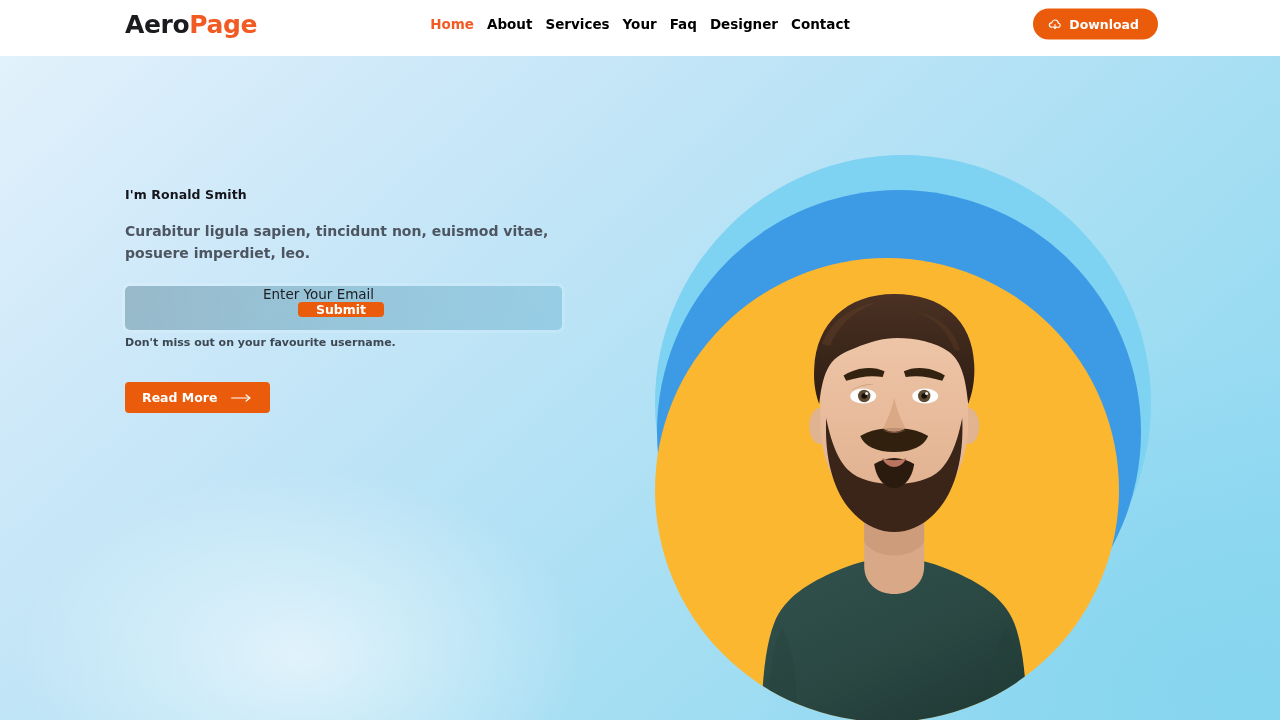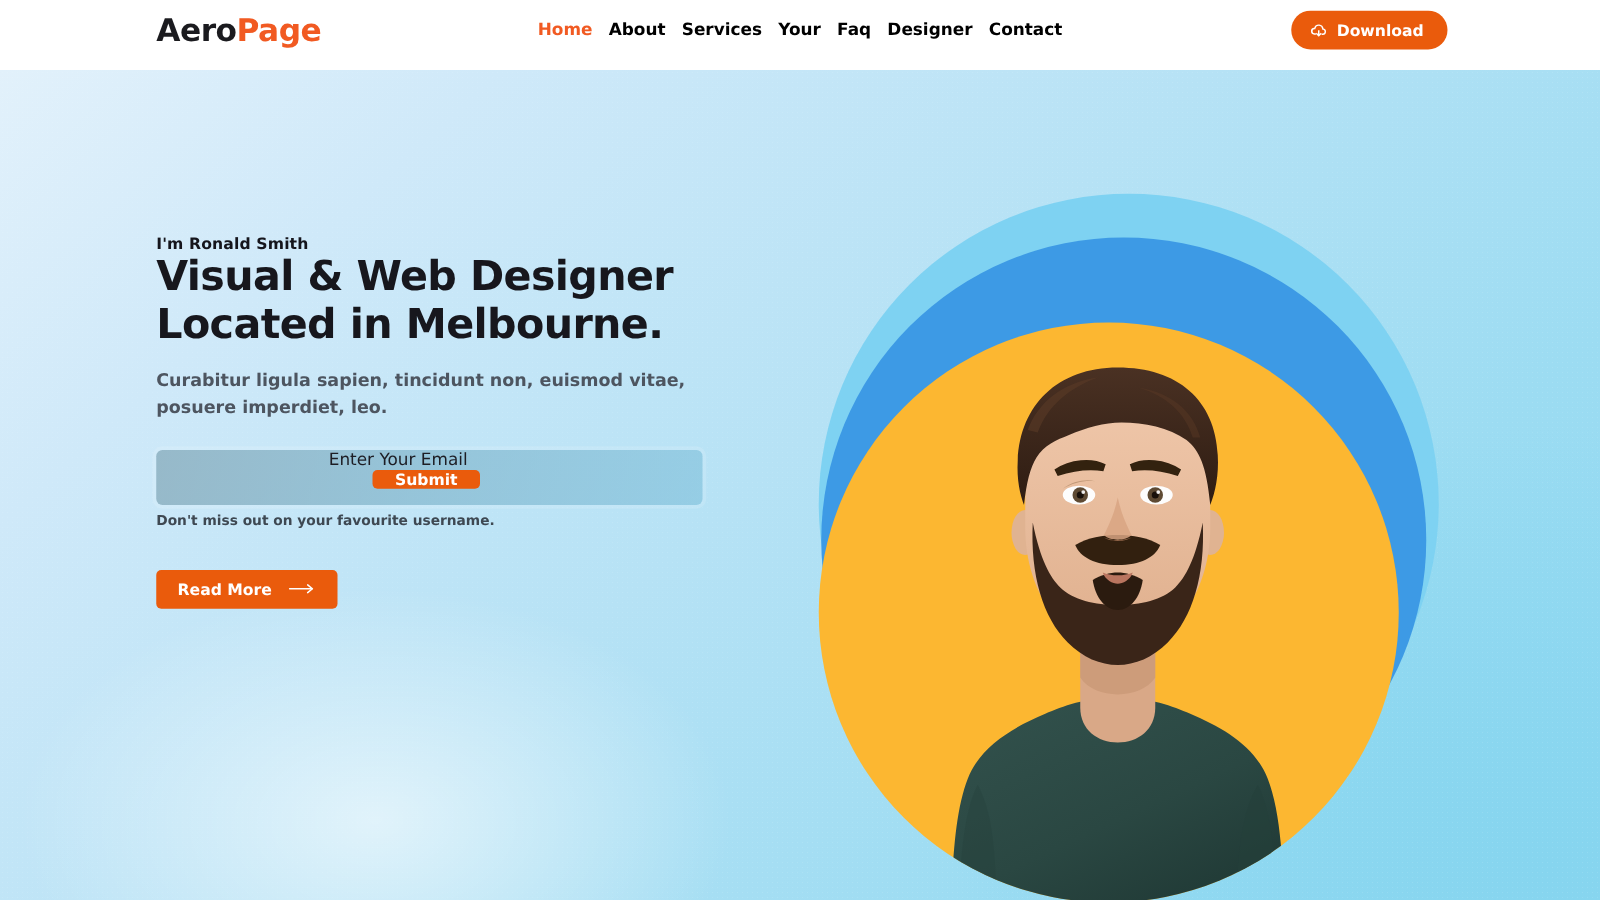--- a/index.html
+++ b/index.html
@@ -81,20 +81,21 @@
   
   .content {
     position:absolute; left:125px; top:131px;
     width:560px;
     z-index:5;
   }
   .eyebrow {
     font-size:12.5px; font-weight:700;
     color:#15151c;
     letter-spacing:0.1px;
+    margin-bottom:19px;
   }
   .headline {
     font-size:33px; font-weight:700;
     line-height:1.16;
     color:#17171d;
     letter-spacing:-0.5px;
     max-width:500px;
     margin-bottom:16px;
   }
   .subtitle {
@@ -328,21 +329,20 @@
         </g>
       </svg>
 
     </div>
   </div>
 
   <div class="content">
 
     <div class="eyebrow">I'm Ronald Smith</div>
 
-    <h1 class="headline">Visual &amp; Web Designer Located in Melbourne.</h1>
 
     <p class="subtitle">Curabitur ligula sapien, tincidunt non, euismod vitae, posuere imperdiet, leo.</p>
 
     <div class="form-row">
       <input class="email-input" type="text" placeholder="Enter Your Email" style="">
       <button class="submit-btn">Submit</button>
     </div>
 
     <div class="helper">Don't miss out on your favourite username.</div>
 

